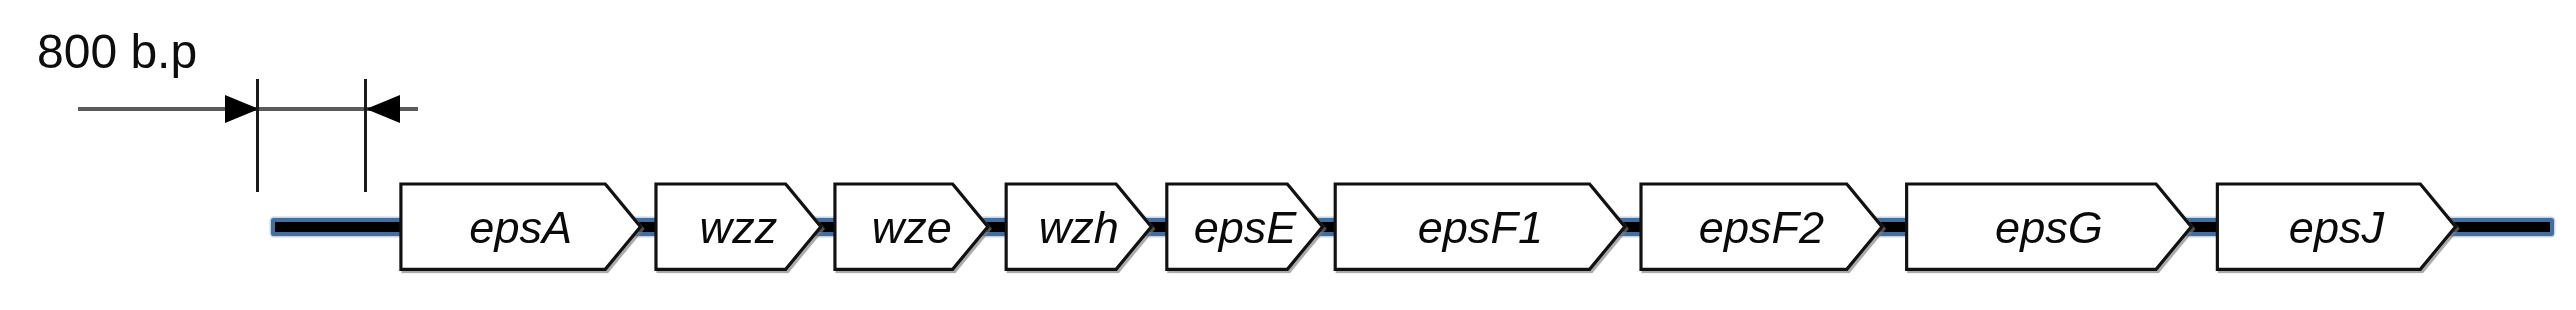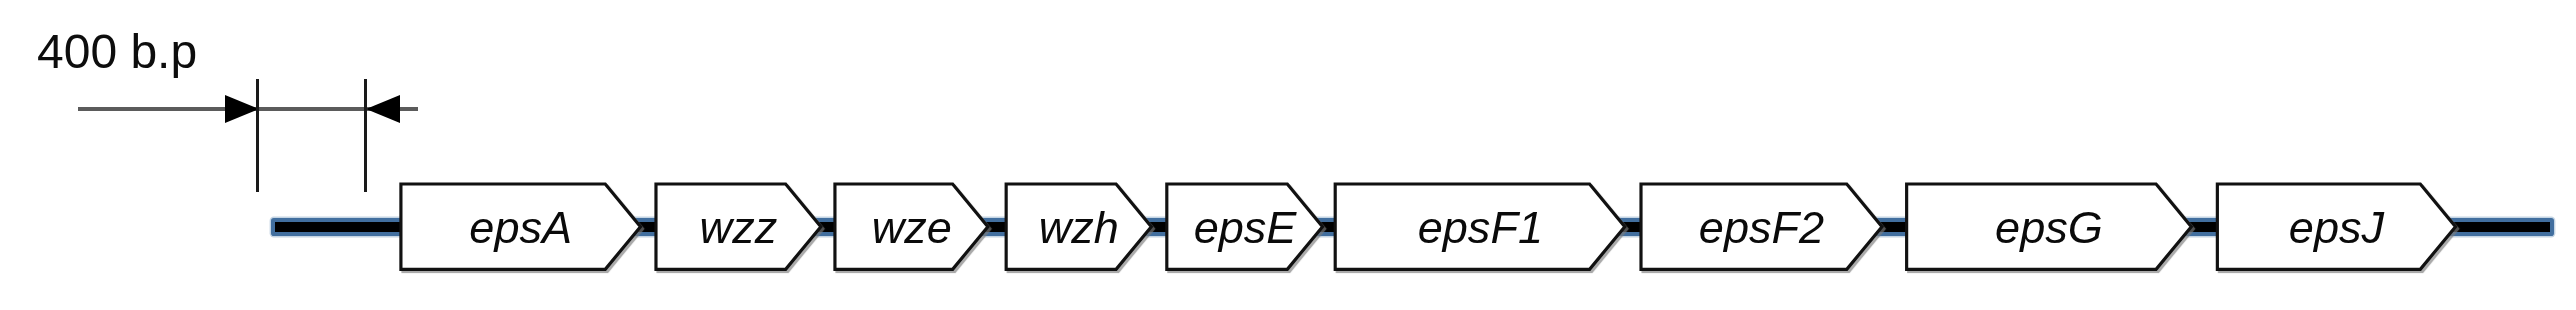--- a/index.html
+++ b/index.html
@@ -93,21 +93,21 @@
     fill: #0a0a0a;
     text-anchor: middle;
   }
 </style>
 </head>
 <body>
 
 <div id="figure">
 
   <div>
-    <div class="scale-label">400 b.p</div>
+    <div class="scale-label">800 b.p</div>
     <div class="scale-line"></div>
     <div class="scale-arrow arrow-right"></div>
     <div class="scale-arrow arrow-left"></div>
     <div class="scale-tick tick-left"></div>
     <div class="scale-tick tick-right"></div>
   </div>
 
   <div class="backbone"></div>
 
   <svg id="gene-track" viewBox="0 0 3656 441" xmlns="http://www.w3.org/2000/svg">

